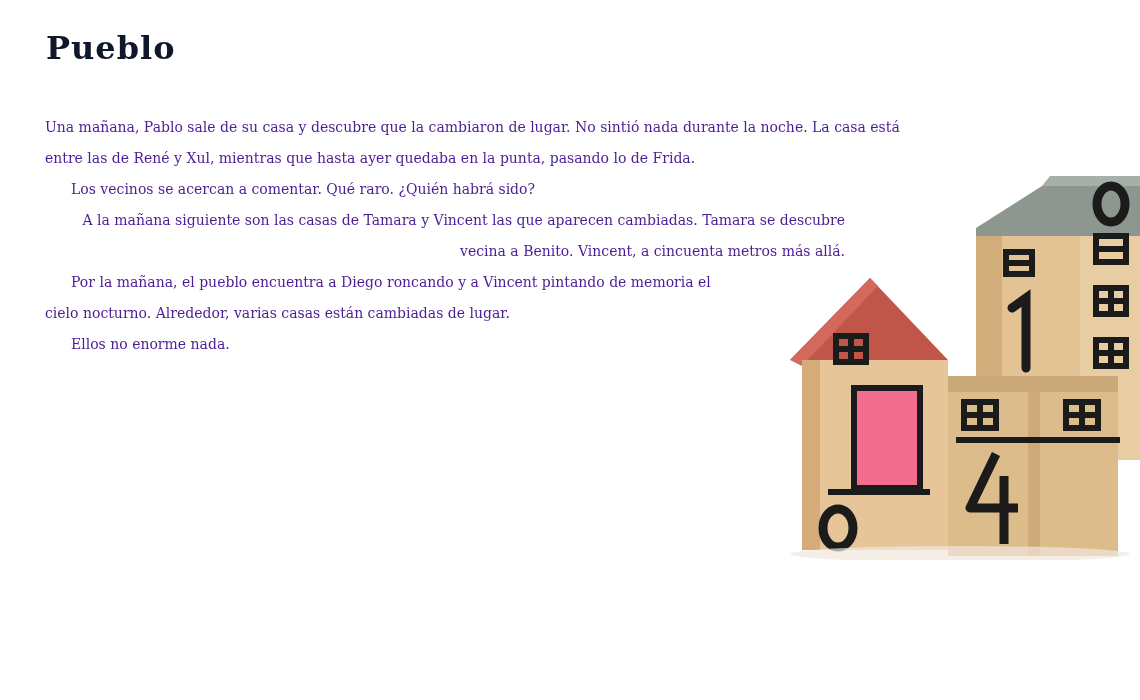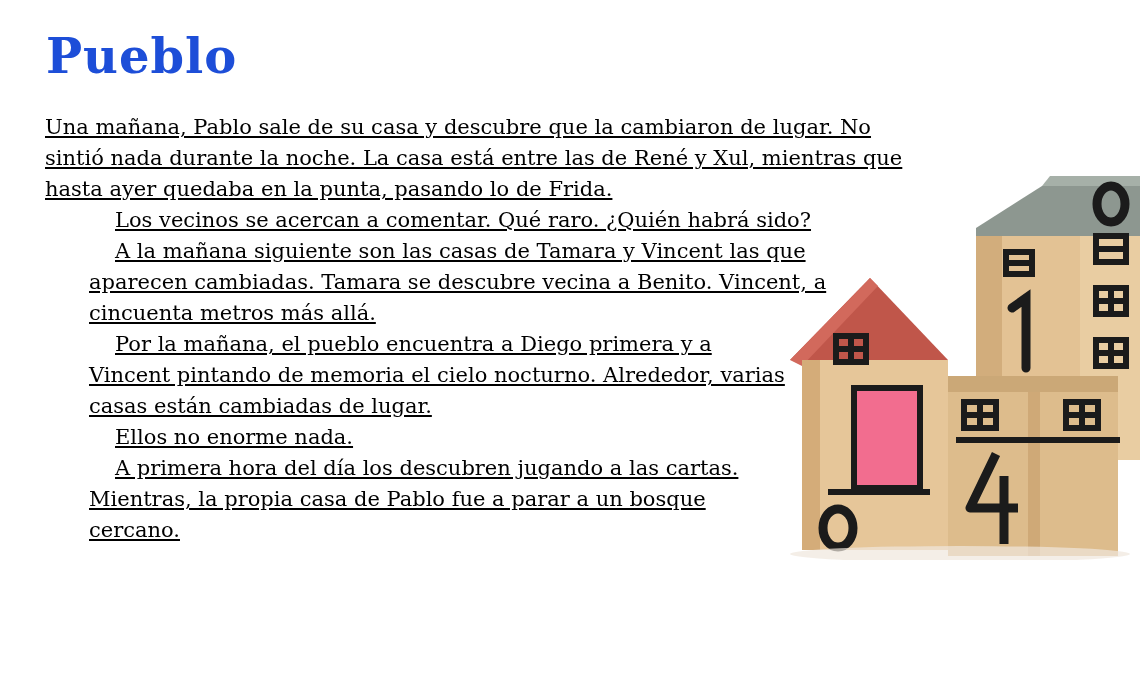--- a/index.html
+++ b/index.html
@@ -20,49 +20,47 @@
     width: 1140px;
     height: 700px;
   }
 
   
   .title {
     position: absolute;
     left: 46px;
     top: 32px;
     font-family: "DejaVu Serif", serif;
-    font-size: 48px;
+    font-size: 32px;
     font-weight: 700;
-    color: #1d4ed8;
+    color: #0f172a;
     letter-spacing: 1px;
     line-height: 1;
     white-space: nowrap;
   }
 
   
   .body-text {
     position: absolute;
     left: 45px;
     top: 112px;
     width: 890px;
     font-family: "DejaVu Serif", serif;
-    font-size: 21px;
+    font-size: 14px;
     line-height: 31px;
-    color: #000000;
+    color: #4c1d95;
     text-align: left;
-    text-decoration: underline;
   }
   .body-text p {
     margin: 0;
   }
   .body-text p.indent {
     text-indent: 26px;
-    margin-left: 44px;
   }
-  .w-800 { width: 800px; }
+  .w-800 { width: 800px; text-align: right; }
   .w-745 { width: 745px; }
   .w-700 { width: 700px; }
   .w-890 { width: 890px; }
 
   
   .illustration {
     position: absolute;
     right: 0px;
     top: 140px;
     width: 360px;
@@ -76,23 +74,22 @@
 <body>
 
 <div class="page">
 
   <div class="title">Pueblo</div>
 
   <div class="body-text">
     <p class="w-890">Una mañana, Pablo sale de su casa y descubre que la cambiaron de lugar. No sintió nada durante la noche. La casa está entre las de René y Xul, mientras que hasta ayer quedaba en la punta, pasando lo de Frida.</p>
     <p class="indent w-890">Los vecinos se acercan a comentar. Qué raro. ¿Quién habrá sido?</p>
     <p class="indent w-800">A la mañana siguiente son las casas de Tamara y Vincent las que aparecen cambiadas. Tamara se descubre vecina a Benito. Vincent, a cincuenta metros más allá.</p>
-    <p class="indent w-700">Por la mañana, el pueblo encuentra a Diego primera y a Vincent pintando de memoria el cielo nocturno. Alrededor, varias casas están cambiadas de lugar.</p>
+    <p class="indent w-700">Por la mañana, el pueblo encuentra a Diego roncando y a Vincent pintando de memoria el cielo nocturno. Alrededor, varias casas están cambiadas de lugar.</p>
     <p class="indent w-700">Ellos no enorme nada.</p>
-    <p class="indent w-700">A primera hora del día los descubren jugando a las cartas. Mientras, la propia casa de Pablo fue a parar a un bosque cercano.</p>
 
   </div>
 
   <div class="illustration">
     <svg width="360" height="420" viewBox="0 0 360 420" xmlns="http://www.w3.org/2000/svg" aria-hidden="true">
 
       <polygon points="196,88 262,46 360,46 360,96 196,96" fill="#8d9790"></polygon>
       <polygon points="262,46 360,46 360,36 270,36" fill="#a6b0a8"></polygon>
 
       <rect x="196" y="96" width="164" height="224" fill="#e3c294"></rect>

